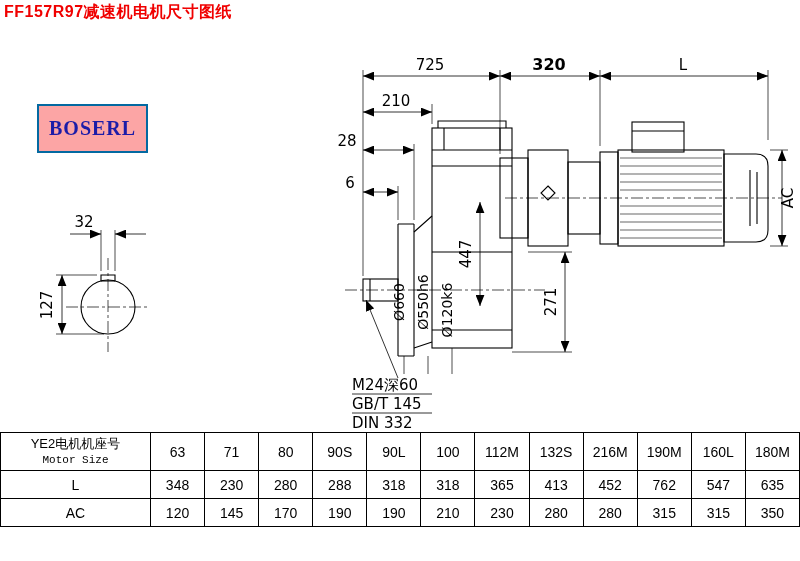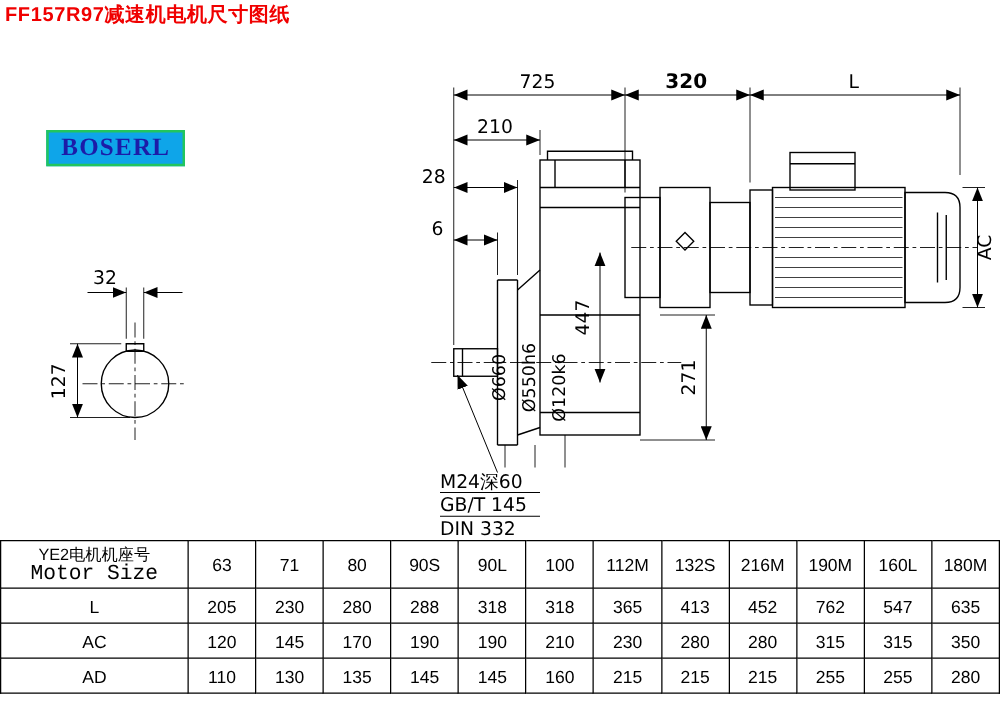--- a/index.html
+++ b/index.html
@@ -6,43 +6,43 @@
   html, body { width: 800px; height: 561px; background: #fff; overflow: hidden; }
   body { position: relative; font-family: "Liberation Sans", sans-serif; color: #000; }
 
   .title {
     position: absolute; top: 2px; left: 4px;
     font-size: 16px; font-weight: bold; color: #f00000;
     letter-spacing: 0.5px; white-space: nowrap;
   }
   .logo {
     position: absolute; top: 104px; left: 37px;
-    border: 2px solid #22c55e; background: #0ea5e9;
-    padding: 1px 10px;
+    border: 2px solid #0369a1; background: #fca5a5;
+    padding: 11px 10px;
     font-family: "Liberation Serif", serif; font-weight: bold;
     font-size: 20px; color: #1c1ca8; letter-spacing: 1px;
   }
   svg.drawing { position: absolute; top: 0; left: 0; }
   .cl  { stroke-dasharray: 12 3 3 3; stroke-width: 0.7; }
   .ext { stroke-width: 0.7; }
 
   table.dims {
     position: absolute; top: 432px; left: 0;
     width: 800px; border-collapse: collapse; table-layout: fixed;
     font-size: 14px; color: #000; background: #fff;
   }
   table.dims th, table.dims td {
     border: 1px solid #000; text-align: center; vertical-align: middle;
     font-weight: normal; padding: 0; overflow: hidden;
   }
   table.dims col.c0 { width: 150px; }
   .header-row th { height: 38px; }
   .data-row td  { height: 28px; }
   .size-cn { font-size: 13px; line-height: 17px; }
-  .size-en { font-size: 17px; line-height: 16px; font-family: "Liberation Mono", monospace; }
+  .size-en { font-size: 11px; line-height: 16px; font-family: "Liberation Mono", monospace; }
 </style>
 </head>
 <body>
 
 <h1 class="title">FF157R97减速机电机尺寸图纸</h1>
 <div class="logo">BOSERL</div>
 
 <svg class="drawing" width="800" height="561" viewBox="0 0 800 561">
   <defs>
     <marker id="aE" viewBox="0 0 10 8" refX="10" refY="4" markerWidth="11" markerHeight="9" orient="auto" markerUnits="userSpaceOnUse">
@@ -160,21 +160,21 @@
       <th>100</th>
       <th>112M</th>
       <th>132S</th>
       <th>216M</th>
       <th>190M</th>
       <th>160L</th>
       <th>180M</th>
     </tr>
     <tr class="data-row">
       <td>L</td>
-      <td>205</td>
+      <td>348</td>
       <td>230</td>
       <td>280</td>
       <td>288</td>
       <td>318</td>
       <td>318</td>
       <td>365</td>
       <td>413</td>
       <td>452</td>
       <td>762</td>
       <td>547</td>
@@ -188,29 +188,14 @@
       <td>190</td>
       <td>190</td>
       <td>210</td>
       <td>230</td>
       <td>280</td>
       <td>280</td>
       <td>315</td>
       <td>315</td>
       <td>350</td>
     </tr>
-    <tr class="data-row">
-      <td>AD</td>
-      <td>110</td>
-      <td>130</td>
-      <td>135</td>
-      <td>145</td>
-      <td>145</td>
-      <td>160</td>
-      <td>215</td>
-      <td>215</td>
-      <td>215</td>
-      <td>255</td>
-      <td>255</td>
-      <td>280</td>
-    </tr>
   </tbody>
 </table>
 
 </body></html>

